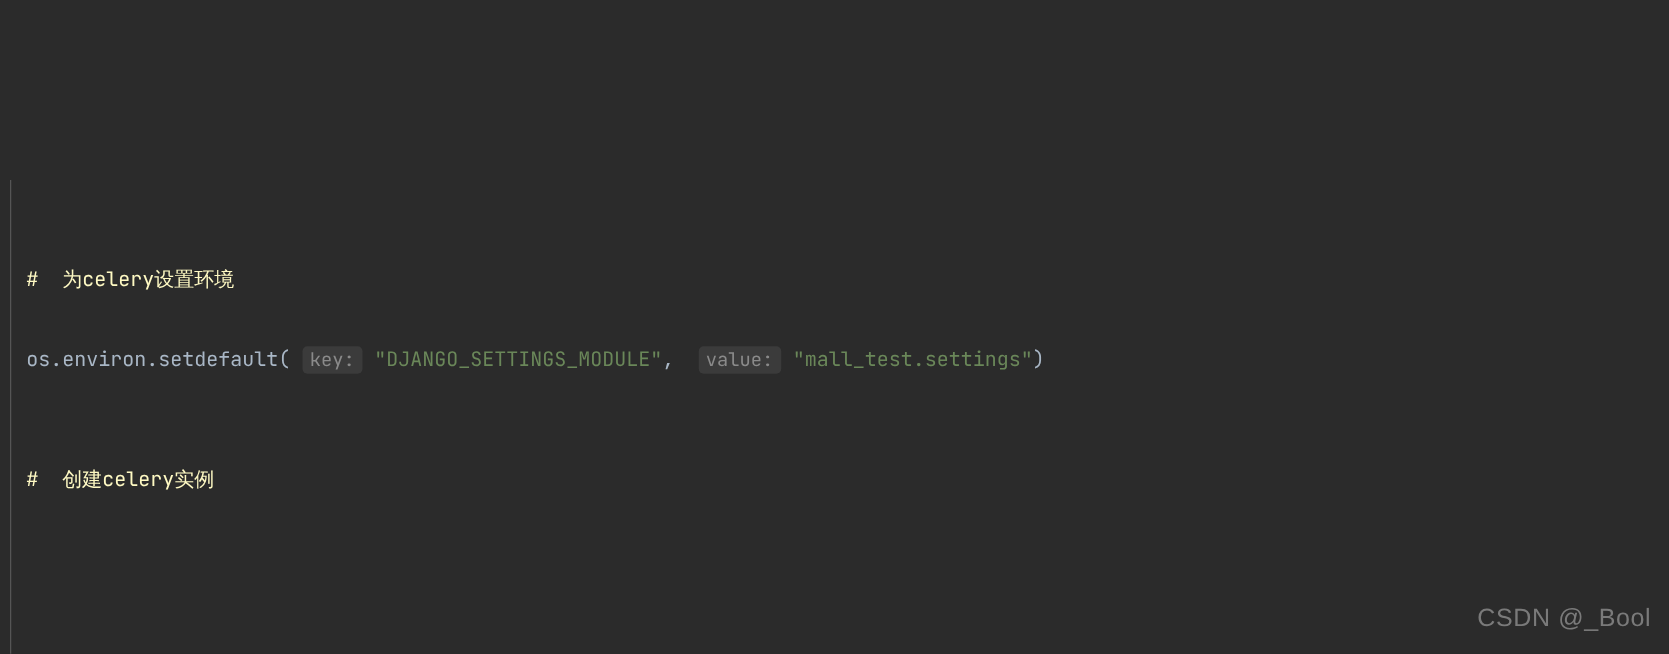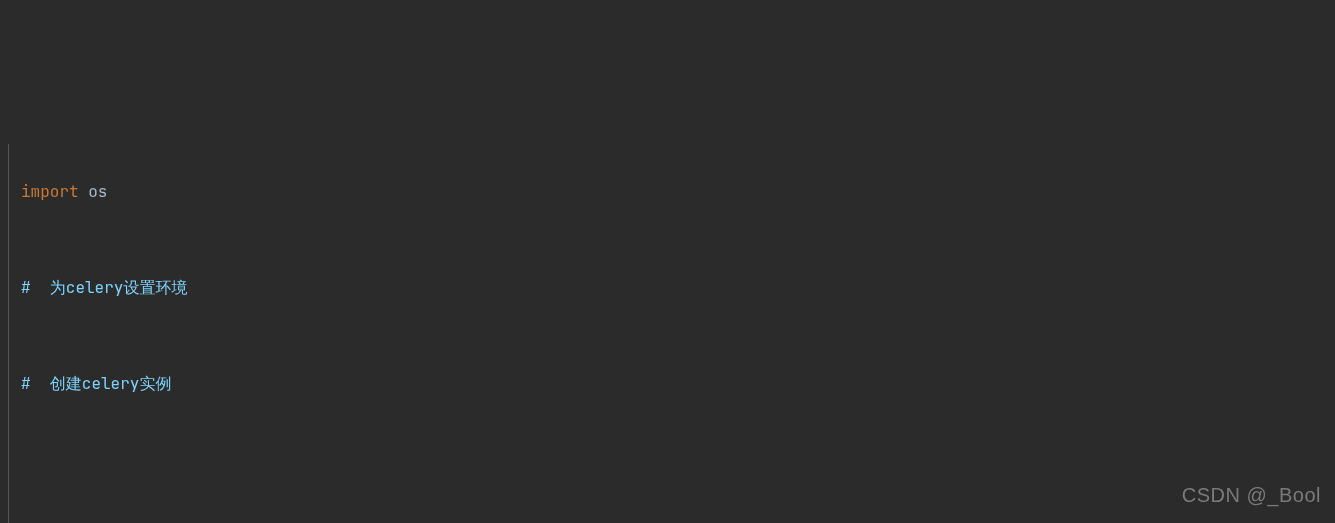--- a/index.html
+++ b/index.html
@@ -17,21 +17,21 @@
     white-space: pre;
   }
   .code-area {
     border-left: 1px solid #555;
     padding-left: 12px;
     height: 100%;
   }
   .kw { color: #cc7832; }       
   .ident { color: #a9b7c6; }    
   .string { color: #6a8759; }   
-  .comment { color: #7dd3fc; }  
+  .comment { color: #fef9c3; }  
   .param-hint {
     background: #3b3b3b;
     color: #8a8a8a;
     border-radius: 4px;
     padding: 1px 6px;
     font-size: 15px;
   }
   .watermark {
     position: absolute;
     bottom: 8px;
@@ -43,23 +43,23 @@
     letter-spacing: 0.5px;
     margin-left: 19px;
   }
 </style>
 </head>
 <body>
 
 
 
 <div class="code-area">
-<div><span class="kw">import</span><span class="ident"> os</span></div>
 <div></div>
 <div class="comment">#  为celery设置环境</div>
+<div><span class="ident">os.environ.setdefault(</span> <span class="param-hint">key:</span><span class="string"> "DJANGO_SETTINGS_MODULE"</span><span class="ident">,  </span><span class="param-hint">value:</span><span class="string"> "mall_test.settings"</span><span class="ident">)</span></div>
 <div></div>
 <div class="comment">#  创建celery实例</div>
 
 <div></div>
 
 
 <div></div>
 
 
 

